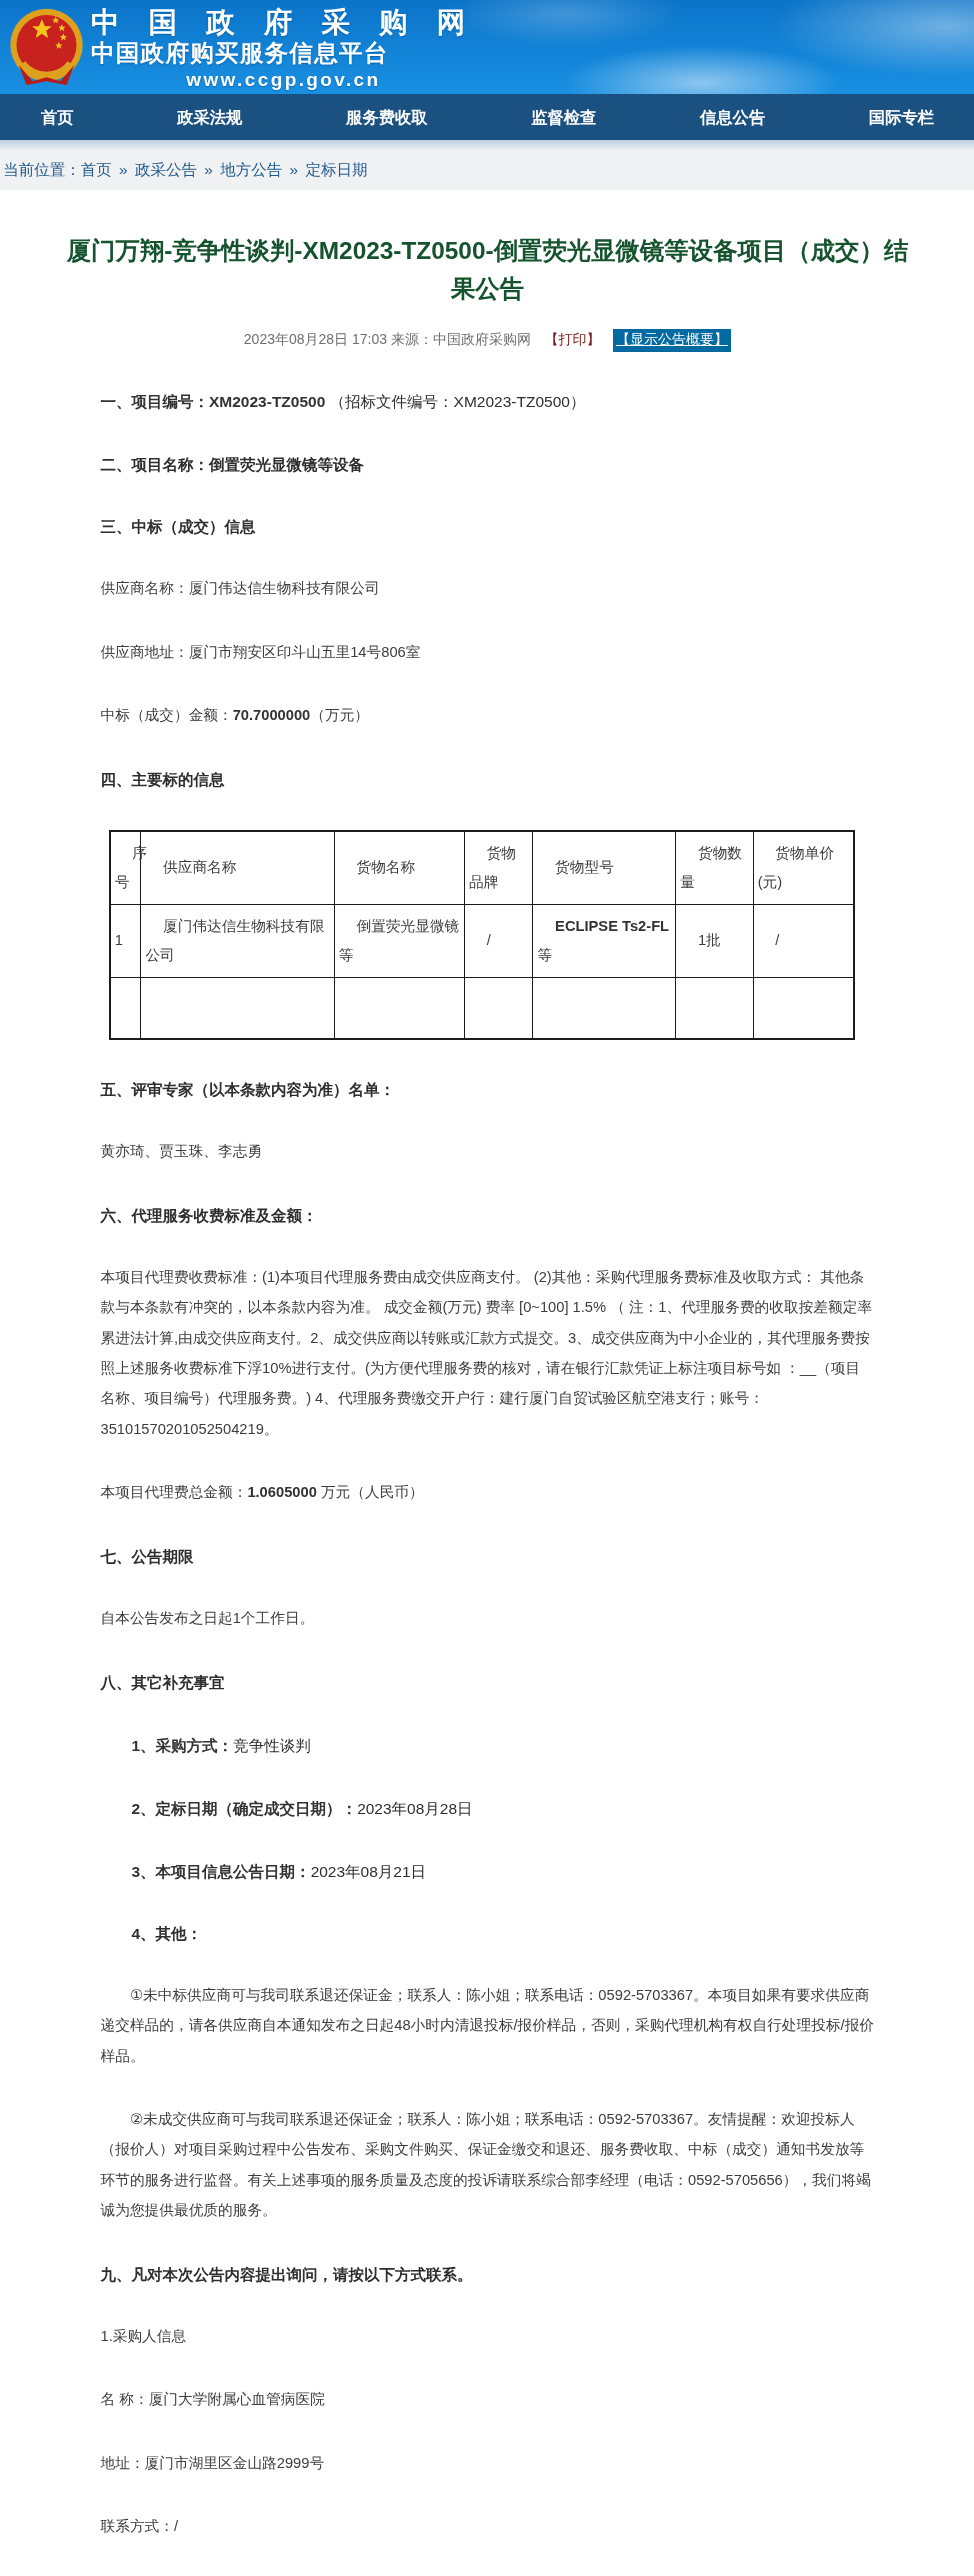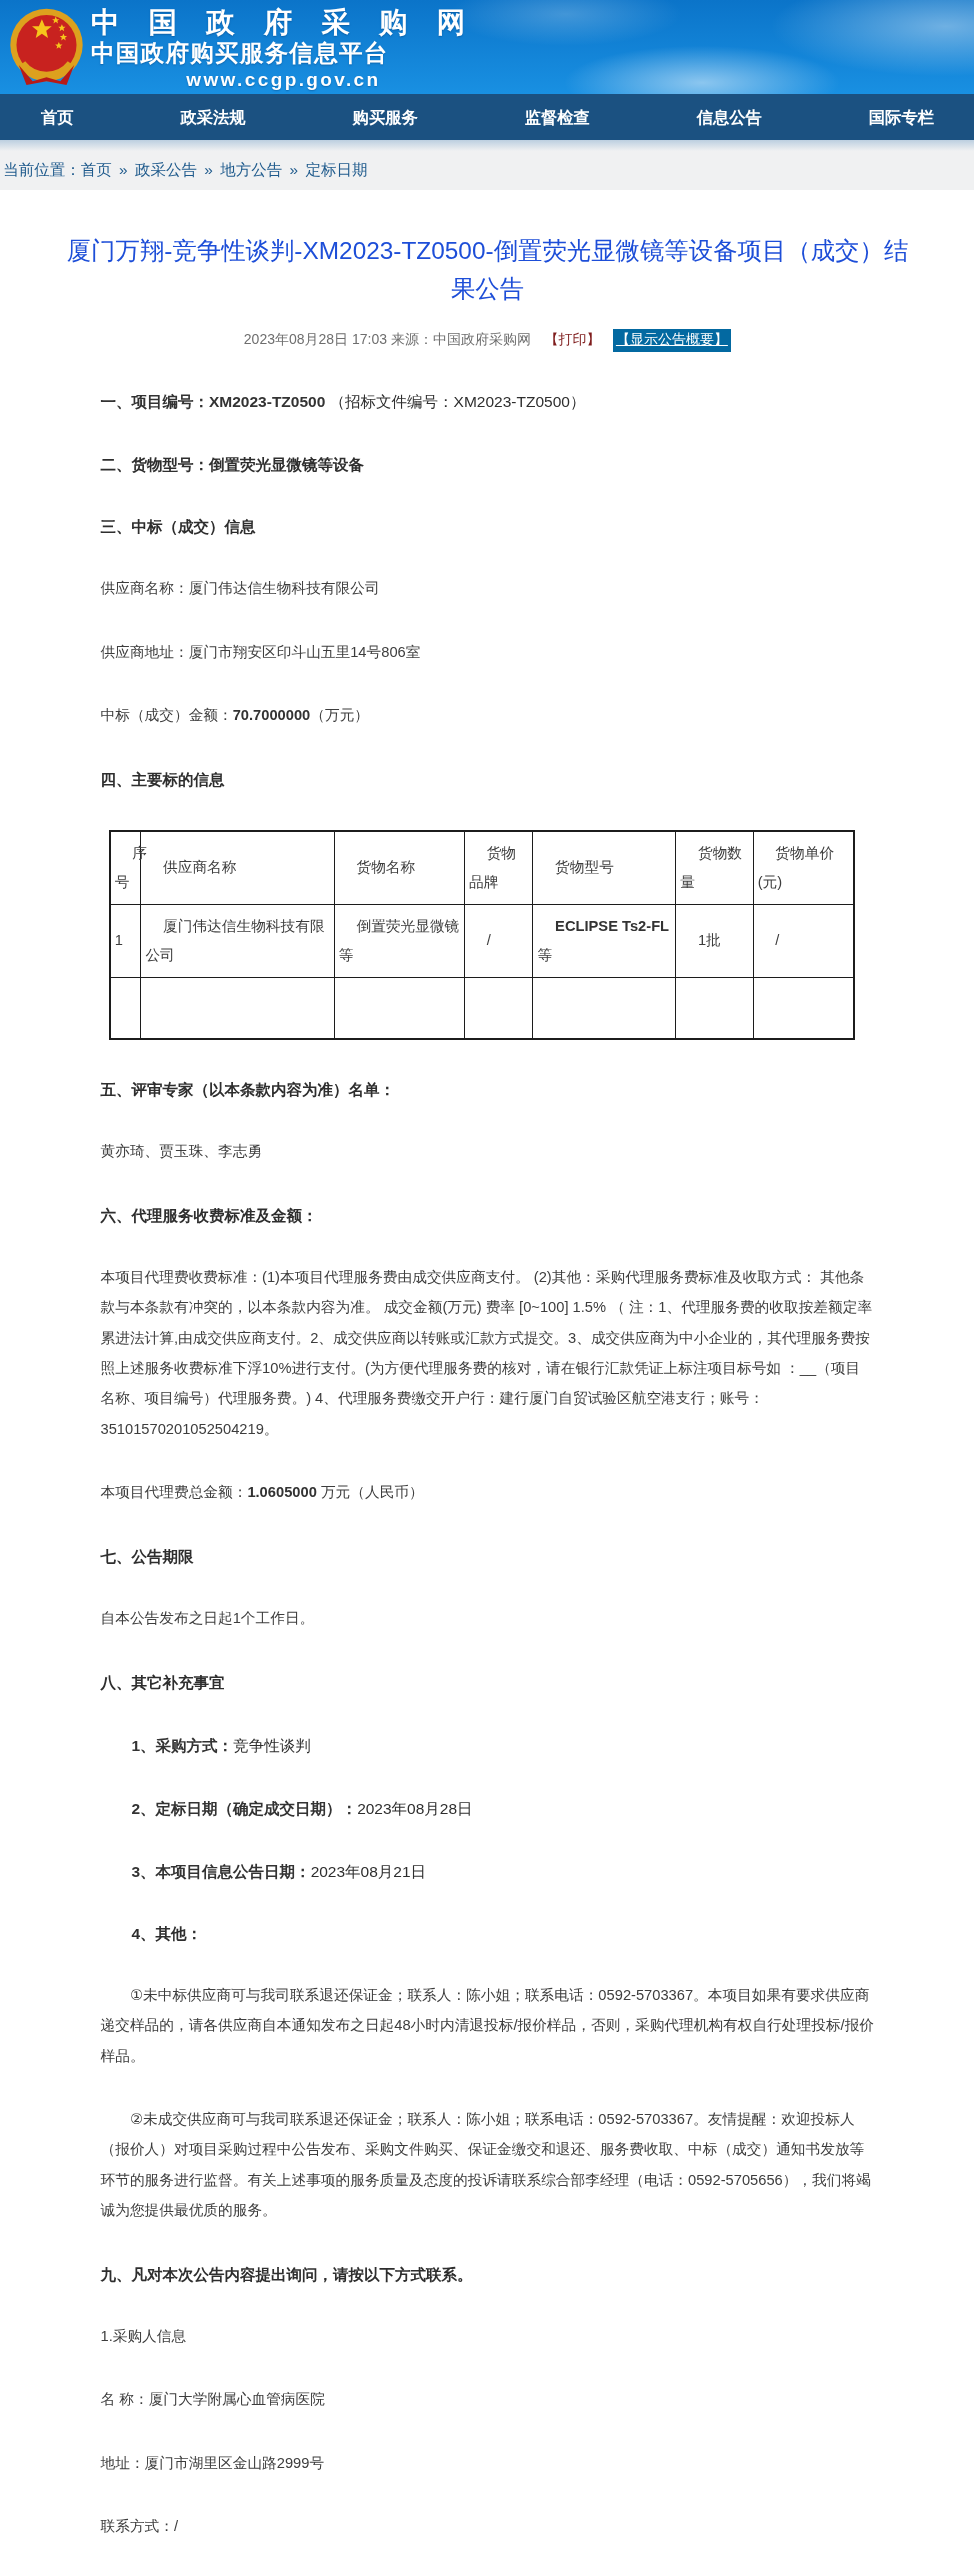--- a/index.html
+++ b/index.html
@@ -17,21 +17,21 @@
   .l3{font-size:19px;font-weight:bold;letter-spacing:2.4px;line-height:23px;text-align:center;}
   
   .nav{height:46px;background:#1b5181;display:flex;justify-content:space-between;align-items:center;padding:0 41px;}
   .nav a{color:#fff;font-size:16.3px;font-weight:bold;text-decoration:none;line-height:46px;}
   .strip{height:11.4px;background:linear-gradient(180deg,#bccfe0,#f0f1f2);}
   
   .breadcrumb{height:39px;line-height:37px;background:#f0f1f2;color:#1e5a8c;font-size:15.5px;padding-left:3.3px;}
   .breadcrumb a{color:#1e5a8c;text-decoration:none;}
   .bc-sep{margin:0 7.3px;}
   
-  .page-title{width:856px;margin:42px auto 4px;text-align:center;font-size:24.4px;font-weight:normal;color:#1d4ed8;line-height:1.55;}
+  .page-title{width:856px;margin:42px auto 4px;text-align:center;font-size:24.4px;font-weight:bold;color:#14532d;line-height:1.55;}
   .meta{margin-top:21px;text-align:center;color:#6e6e6e;font-size:14px;}
   .meta .print{color:#7f1d1d;text-decoration:none;margin-left:9.8px;margin-top:16px;}
   .badge{display:inline-block;background:#0369a1;color:#fff;padding:2.4px 3.3px;margin-left:8.1px;}
   
   .content{width:774px;margin:0 auto;padding-bottom:37px;}
   .content h3{font-size:15.5px;color:#2e2e2e;margin:38px 0 0;font-weight:bold;line-height:1.6;}
   .content p{font-size:14.7px;margin:33px 0 0;line-height:2.06;color:#3d3d3d;}
   .content b{color:#333;margin-top:31px;}
   .nrm{font-weight:normal;}
   .ind{text-indent:2em;}
@@ -62,21 +62,21 @@
   <div class="logo-text">
     <div class="l1">中 国 政 府 采 购 网</div>
     <div class="l2">中国政府购买服务信息平台</div>
     <div class="l3">www.ccgp.gov.cn</div>
   </div>
 </div>
 
 <div class="nav">
   <a href="#">首页</a>
   <a href="#">政采法规</a>
-  <a href="#">购买服务</a>
+  <a href="#">服务费收取</a>
   <a href="#">监督检查</a>
   <a href="#">信息公告</a>
   <a href="#">国际专栏</a>
 </div>
 <div class="strip"></div>
 
 <div class="breadcrumb">
   <span>当前位置：</span><a href="#">首页</a><span class="bc-sep">»</span><a href="#">政采公告</a><span class="bc-sep">»</span><a href="#">地方公告</a><span class="bc-sep">»</span><a href="#">定标日期</a>
 </div>
 
@@ -85,21 +85,21 @@
   <span>2023年08月28日 17:03</span>
   <span>来源：中国政府采购网</span>
   <a href="#" class="print">【打印】</a>
   <a href="#" class="badge">【显示公告概要】</a>
 </div>
 
 <div class="content">
 
   <h3><b>一、项目编号：XM2023-TZ0500</b><span class="nrm"> （招标文件编号：XM2023-TZ0500）</span></h3>
 
-  <h3>二、货物型号：倒置荧光显微镜等设备</h3>
+  <h3>二、项目名称：倒置荧光显微镜等设备</h3>
 
   <h3>三、中标（成交）信息</h3>
 
   <p>供应商名称：厦门伟达信生物科技有限公司</p>
   <p>供应商地址：厦门市翔安区印斗山五里14号806室</p>
   <p><span>中标（成交）金额：</span><b>70.7000000</b><span>（万元）</span></p>
 
   <h3>四、主要标的信息</h3>
 
   <table class="goods">

